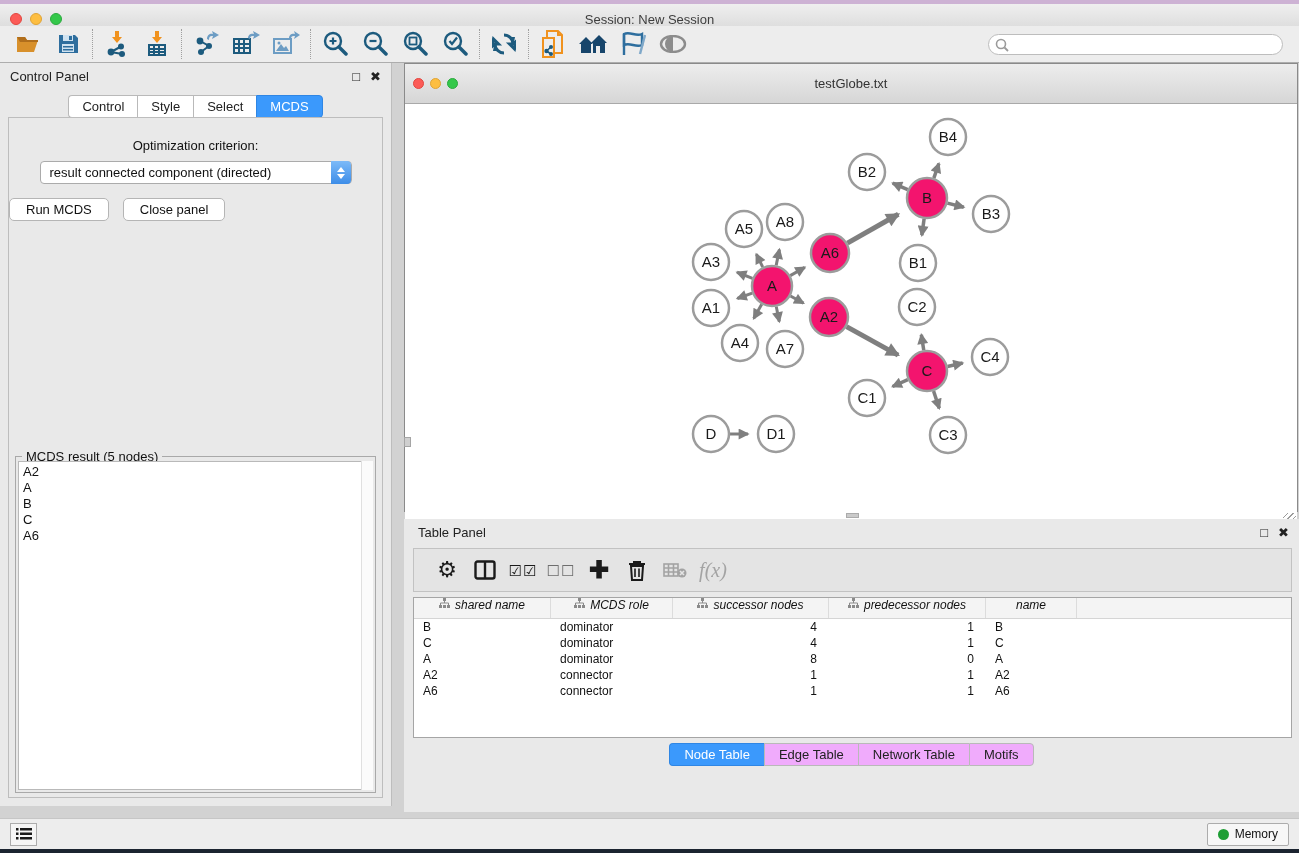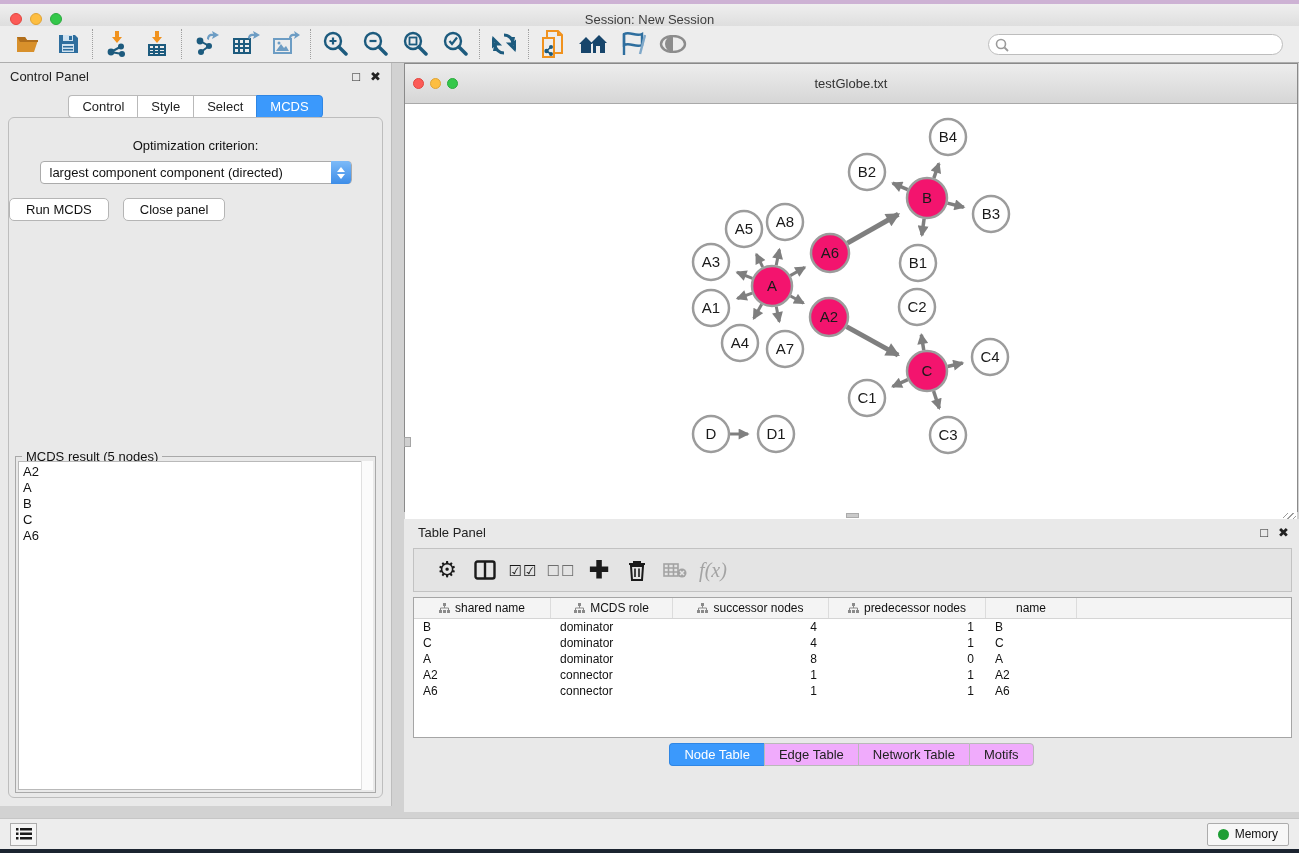--- a/index.html
+++ b/index.html
@@ -36,21 +36,21 @@
   .panel-icons { margin-left:auto; display:flex; gap:10px; font-size:13px; color:#222; }
   .panel-icons span { cursor:default; }
 
   .ctabs { display:flex; justify-content:center; margin-top:6px; }
   .ctab { font-size:13px; padding:3px 13px; background:#fff; border:1px solid #B9B9B9; border-right:none; color:#222; }
   .ctab:first-child { border-radius:4px 0 0 4px; }
   .ctab:last-child { border-radius:0 4px 4px 0; border-right:1px solid #B9B9B9; }
   .ctab.active { background:#3B99FC; border-color:#2F86E4; color:#fff; }
 
   #cp-body { position:absolute; left:8px; right:8px; top:54px; bottom:8px; background:#E9E9E9;
-    border:1px solid #BDBDBD; border-radius:6px; }
+    border:1px solid #BDBDBD; border-radius:0; }
   #opt-label { text-align:center; font-size:13px; color:#111; margin-top:20px; }
   #opt-select { position:relative; margin:8px auto 0; width:312px; height:23px; background:#fff;
     border:1px solid #ABABAB; border-radius:4px; display:flex; align-items:center; font-size:13px; color:#111;
     padding-left:9px; }
   #opt-stepper { position:absolute; right:0; top:-1px; width:20px; height:23px; border-radius:0 4px 4px 0;
     background:linear-gradient(#7CBAF8,#3D8DE8); display:flex; flex-direction:column; align-items:center; justify-content:center; gap:2px;}
   #opt-stepper i { width:0; height:0; border-left:4px solid transparent; border-right:4px solid transparent; }
   #opt-stepper i.up { border-bottom:5px solid #fff; }
   #opt-stepper i.down { border-top:5px solid #fff; }
   #cp-buttons { display:flex; justify-content:flex-start; gap:14px; margin-top:14px; }
@@ -82,22 +82,22 @@
   #table-panel { position:absolute; left:404px; top:519px; width:895px; height:293px; background:#E9E9E9; }
   #tp-toolbar { position:absolute; left:9px; right:7px; top:29px; height:44px; background:#E4E4E4;
     border:1px solid #C2C2C2; display:flex; align-items:center; padding-left:14px; }
   .tp-ico { width:38px; height:30px; display:flex; align-items:center; justify-content:center; font-size:19px; color:#1A1A1A; }
   .tp-ico.disabled { color:#A3A3A3; }
   .tp-ico .glyph { line-height:1; }
   #fx-label { font-family:"Liberation Serif", serif; font-style:italic; font-size:20px; color:#A3A3A3; }
 
   #data-table { position:absolute; left:9px; right:7px; top:78px; bottom:74px; background:#fff; border:1px solid #A5A5A5; overflow:hidden; }
   #tbl-header { display:flex; height:21px; background:#F4F4F4; border-bottom:1px solid #D5D5D5; }
-  .th { display:flex; align-items:center; justify-content:center; gap:5px; font-size:12px; color:#111;
-    border-right:1px solid #DCDCDC; height:100%; }
+  .th { display:flex; align-items:flex-start; justify-content:center; gap:5px; font-size:12px; color:#111;
+    border-right:1px solid #DCDCDC; height:100%;font-style:italic; }
   .tbl-row { display:flex; height:16px; align-items:center; }
   .td { font-size:12px; color:#111; height:100%; display:flex; align-items:center; }
   .td.num { justify-content:flex-end; padding-right:12px; }
   .td.txt { padding-left:9px; }
 
   #tp-tabs { position:absolute; left:0; right:0; bottom:46px; display:flex; justify-content:center;margin-top:7px; }
   .ttab { font-size:13px; padding:3px 14px; background:#f0abfc; border:1px solid #B9B9B9; border-right:none; color:#222; }
   .ttab:first-child { border-radius:4px 0 0 4px; }
   .ttab:last-child { border-radius:0 4px 4px 0; border-right:1px solid #B9B9B9; }
   .ttab.active { background:#3B99FC; border-color:#2F86E4; color:#fff; }
@@ -280,21 +280,21 @@
     </div>
     <div class="ctabs" id="cp-tabs">
         <div class="ctab">Control</div>
         <div class="ctab">Style</div>
         <div class="ctab">Select</div>
         <div class="ctab active">MCDS</div>
       </div>
     <div id="cp-body">
       <div id="opt-label">Optimization criterion:</div>
       <div id="opt-select">
-        <span>largest component component (directed)</span>
+        <span>result connected component (directed)</span>
         <span id="opt-stepper">
             <i class="up"></i>
             <i class="down"></i>
           </span>
       </div>
       <div id="cp-buttons">
         <div class="cbtn">Run MCDS</div>
         <div class="cbtn">Close panel</div>
       </div>
       <div id="result-box">

